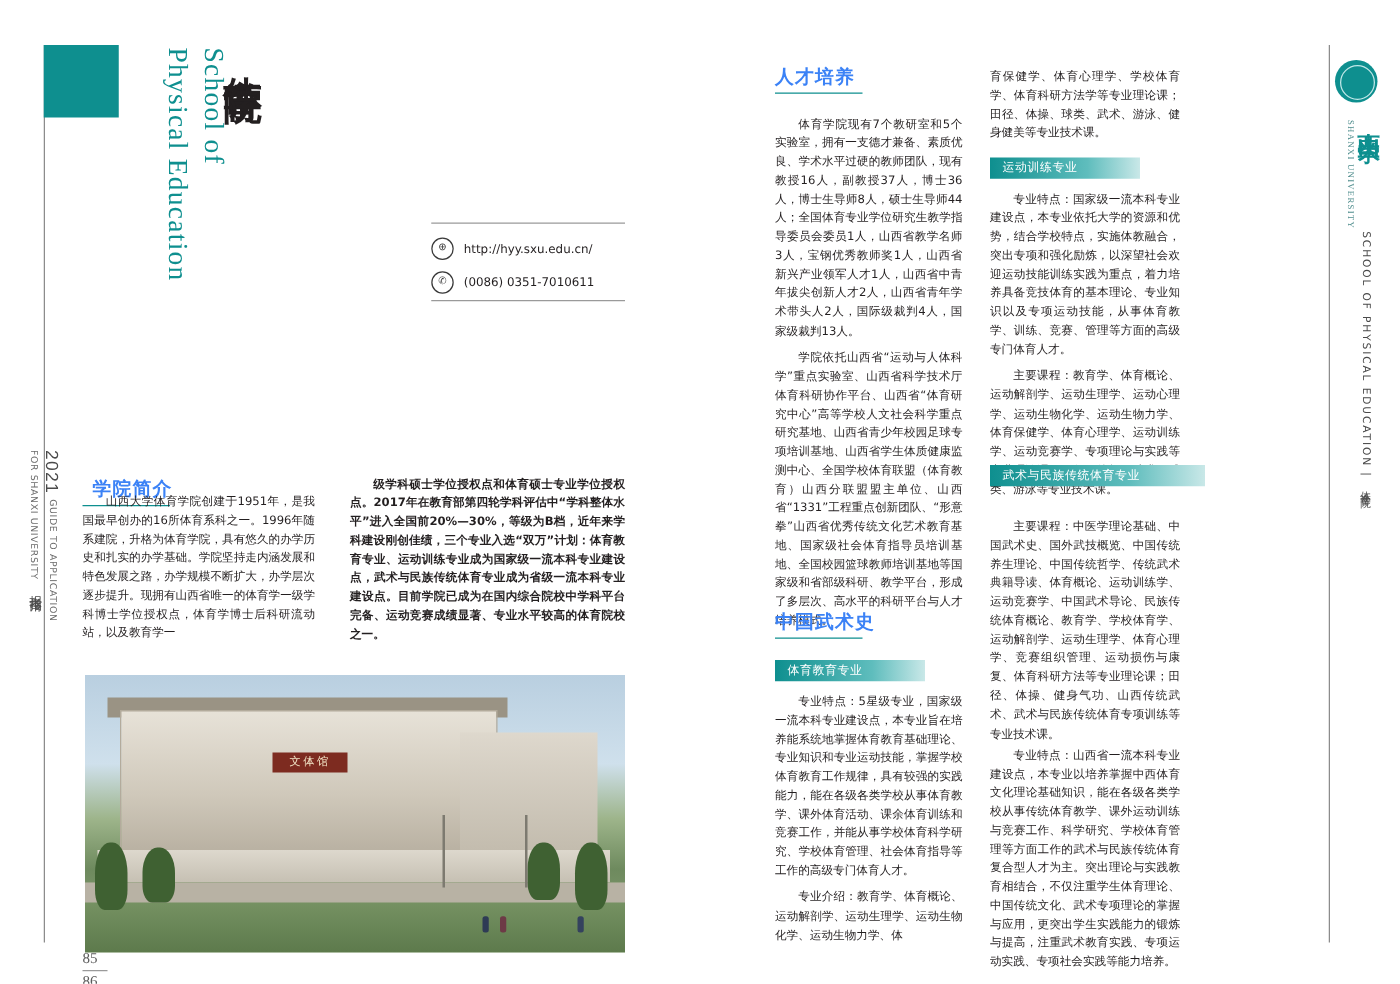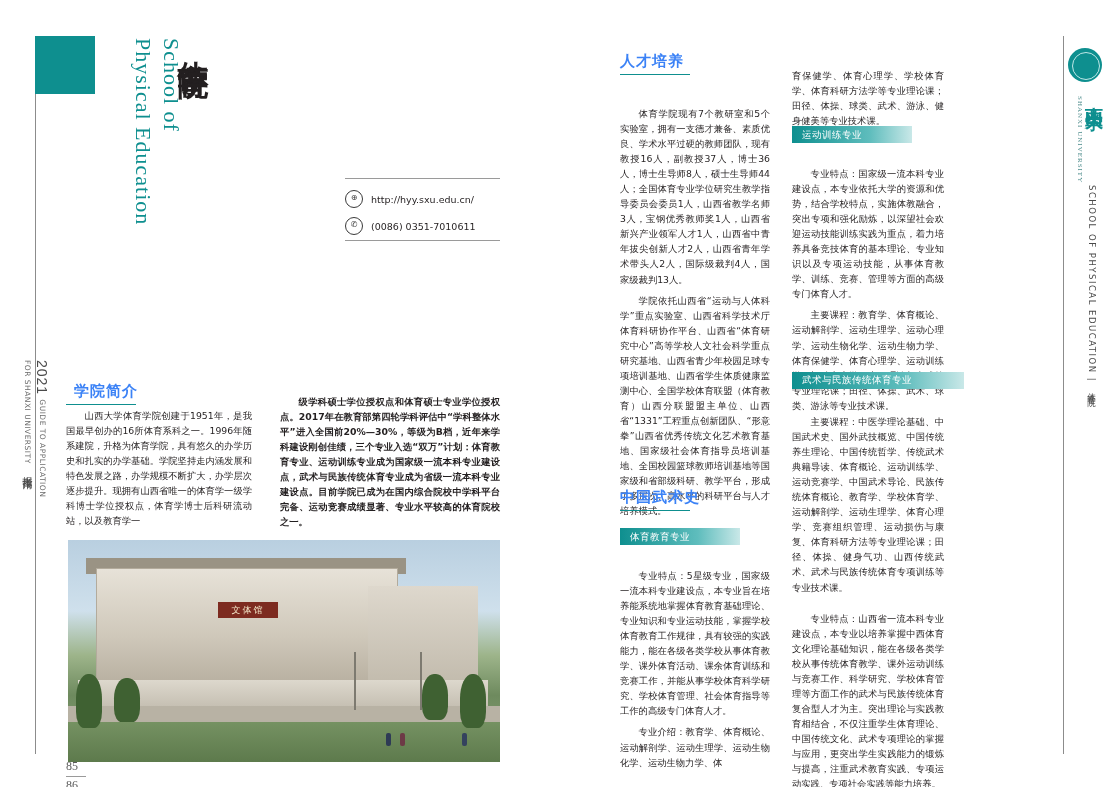--- a/index.html
+++ b/index.html
@@ -64,21 +64,21 @@
     font-family:"DejaVu Sans", sans-serif;
     font-size:15px;font-weight:bold;color:#3b82f6;letter-spacing:1px;
   }
   .sec-underline{position:absolute;height:1px;background:#0e8f8f;}
 
   .col{
     position:absolute;
     font-family:"DejaVu Sans", sans-serif;
     font-size:9.3px;line-height:1.62;color:#231f20;text-align:justify;
   }
-  .col p{margin:16px 0 0 0;text-indent:2em;}
+  .col p{margin:2px 0 0 0;text-indent:2em;}
 
   .photo{
     position:absolute;left:68px;top:540px;width:432px;height:222px;
     background:linear-gradient(#b9cfe0 0%, #cfe0ec 32%, #9db48a 52%, #6e8a5e 70%, #8fa57c 100%);
     overflow:hidden;
   }
   .photo .bldg{
     position:absolute;left:28px;top:28px;width:300px;height:112px;
     background:linear-gradient(#e7e2d8,#cfc8ba 60%,#b9b1a2);
     border:1px solid #b3ab9c;

